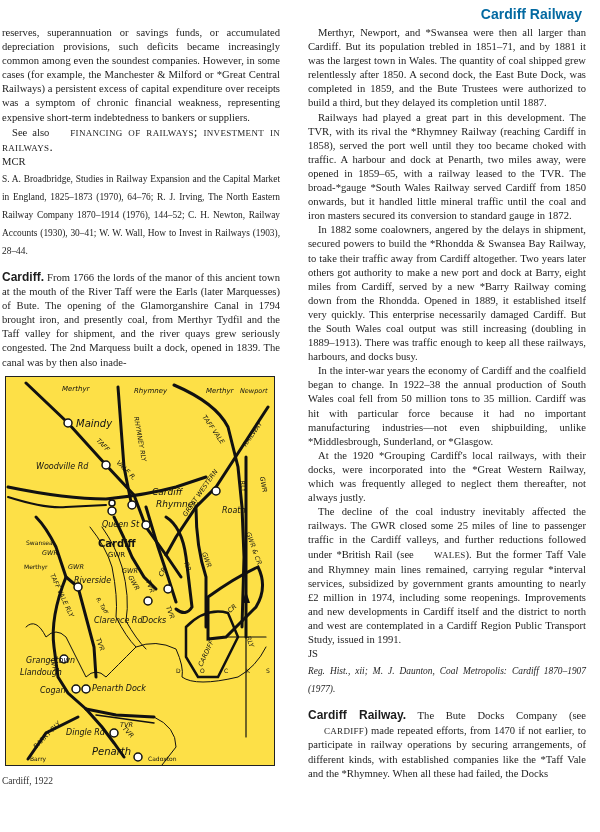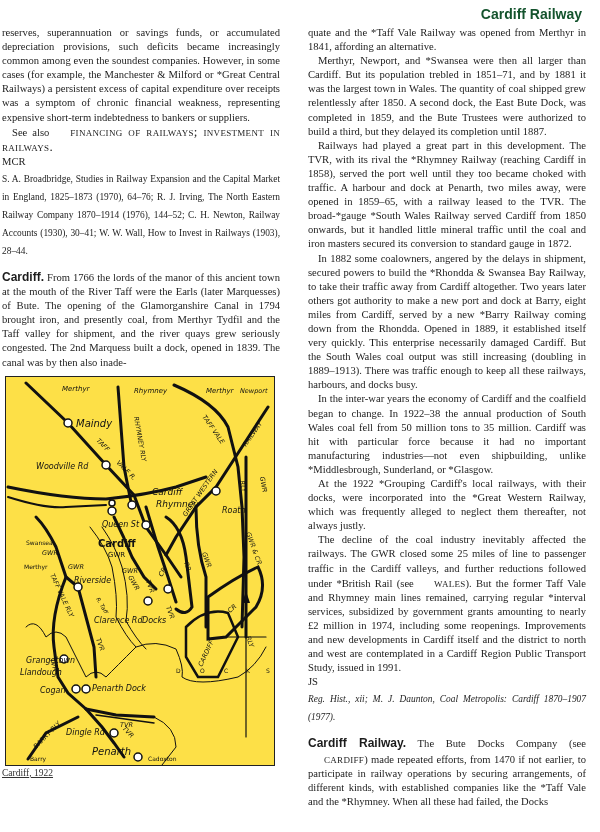--- a/index.html
+++ b/index.html
@@ -2,38 +2,38 @@
 <html><head>
 <meta charset="utf-8">
 <style>
   html, body { margin:0; padding:0; }
   body {
     width:600px; height:832px; background:#ffffff; color:#1c1c1c;
     font-family:"Liberation Serif", serif; position:relative; overflow:hidden;
   }
   .running-head {
     position:absolute; top:6px; right:18px;
-    font-family:"Liberation Sans", sans-serif; font-weight:bold; font-size:14px; color:#14532d;
+    font-family:"Liberation Sans", sans-serif; font-weight:bold; font-size:14px; color:#0369a1;
   }
   .col { position:absolute; top:26px; font-size:10.6px; line-height:14.1px; text-align:justify; }
   .col-left { left:2px; width:278px; }
   .col-right { left:308px; width:278px; }
   p { margin:0; }
   .indent { text-indent:10px; }
   .refs { font-size:9.4px; line-height:18px; margin-top:1px; }
   .sig { text-align:left; }
   .sc { font-variant:small-caps; letter-spacing:0.3px; font-size:13px;margin-left:16px; }
   .headword { font-family:"Liberation Sans", sans-serif; font-weight:bold; font-size:12px; }
   .gap { height:10px; }
   .map-box {
     position:relative; width:268px; height:388px; margin:6px 0 0 3px;
     border:1.5px solid #222; background:#fde047;
   }
   .map-box svg { position:absolute; left:0; top:0; }
-  .caption { font-size:9.5px; color:#333;text-decoration:underline; }
+  .caption { font-size:9.5px; margin-top:8px; color:#333; }
   .m-label { font-family:"DejaVu Sans", sans-serif; font-style:italic; fill:#111; }
 </style>
 </head>
 <body>
 
 <div class="running-head">Cardiff Railway</div>
 
 <div class="col col-left">
   <p>reserves, superannuation or savings funds, or accumulated depreciation provisions, such deficits became increasingly common among even the soundest companies. However, in some cases (for example, the Manchester &amp; Milford or *Great Central Railways) a persistent excess of capital expenditure over receipts was a symptom of chronic financial weakness, representing expensive short-term indebtedness to bankers or suppliers.</p>
   <p class="indent"><span>See also </span><span class="sc">financing of railways; investment in railways.</span></p>
@@ -170,24 +170,23 @@
         <text x="116" y="352" font-size="6.5" transform="rotate(45 116 352)">TVR</text>
         <text x="86" y="378" font-size="10">Penarth</text>
         <text x="142" y="384" font-size="6" font-style="normal">Cadoxton</text>
       </g>
     </svg>
   </div>
   <div class="caption">Cardiff, 1922</div>
 </div>
 
 <div class="col col-right">
-  <p>quate and the *Taff Vale Railway was opened from Merthyr in 1841, affording an alternative.</p>
   <p class="indent">Merthyr, Newport, and *Swansea were then all larger than Cardiff. But its population trebled in 1851–71, and by 1881 it was the largest town in Wales. The quantity of coal shipped grew relentlessly after 1850. A second dock, the East Bute Dock, was completed in 1859, and the Bute Trustees were authorized to build a third, but they delayed its completion until 1887.</p>
   <p class="indent">Railways had played a great part in this development. The TVR, with its rival the *Rhymney Railway (reaching Cardiff in 1858), served the port well until they too became choked with traffic. A harbour and dock at Penarth, two miles away, were opened in 1859–65, with a railway leased to the TVR. The broad-*gauge *South Wales Railway served Cardiff from 1850 onwards, but it handled little mineral traffic until the coal and iron masters secured its conversion to standard gauge in 1872.</p>
   <p class="indent">In 1882 some coalowners, angered by the delays in shipment, secured powers to build the *Rhondda &amp; Swansea Bay Railway, to take their traffic away from Cardiff altogether. Two years later others got authority to make a new port and dock at Barry, eight miles from Cardiff, served by a new *Barry Railway coming down from the Rhondda. Opened in 1889, it established itself very quickly. This enterprise necessarily damaged Cardiff. But the South Wales coal output was still increasing (doubling in 1889–1913). There was traffic enough to keep all these railways, harbours, and docks busy.</p>
   <p class="indent">In the inter-war years the economy of Cardiff and the coalfield began to change. In 1922–38 the annual production of South Wales coal fell from 50 million tons to 35 million. Cardiff was hit with particular force because it had no important manufacturing industries—not even shipbuilding, unlike *Middlesbrough, Sunderland, or *Glasgow.</p>
-  <p class="indent">At the 1922 *Grouping Cardiff's local railways, with their docks, were incorporated into the *Great Western Railway, which was frequently alleged to neglect them thereafter, not always justly.</p>
+  <p class="indent">At the 1920 *Grouping Cardiff's local railways, with their docks, were incorporated into the *Great Western Railway, which was frequently alleged to neglect them thereafter, not always justly.</p>
   <p class="indent"><span>The decline of the coal industry inevitably affected the railways. The GWR closed some 25 miles of line to passenger traffic in the Cardiff valleys, and further reductions followed under *British Rail (see </span><span class="sc">wales</span><span>). But the former Taff Vale and Rhymney main lines remained, carrying regular *interval services, subsidized by government grants amounting to nearly £2 million in 1974, including some reopenings. Improvements and new developments in Cardiff itself and the district to north and west are contemplated in a Cardiff Region Public Transport Study, issued in 1991.</span></p>
   <p class="sig">JS</p>
   <p class="refs" style="font-style:italic;">Reg. Hist., xii; M. J. Daunton, Coal Metropolis: Cardiff 1870–1907 (1977).</p>
   <div class="gap"></div>
   <p><span class="headword">Cardiff Railway.</span> <span>The Bute Docks Company (see </span><span class="sc">cardiff</span><span>) made repeated efforts, from 1470 if not earlier, to participate in railway operations by securing arrangements, of different kinds, with established companies like the *Taff Vale and the *Rhymney. When all these had failed, the Docks</span></p>
 </div>
 
 </body></html>

